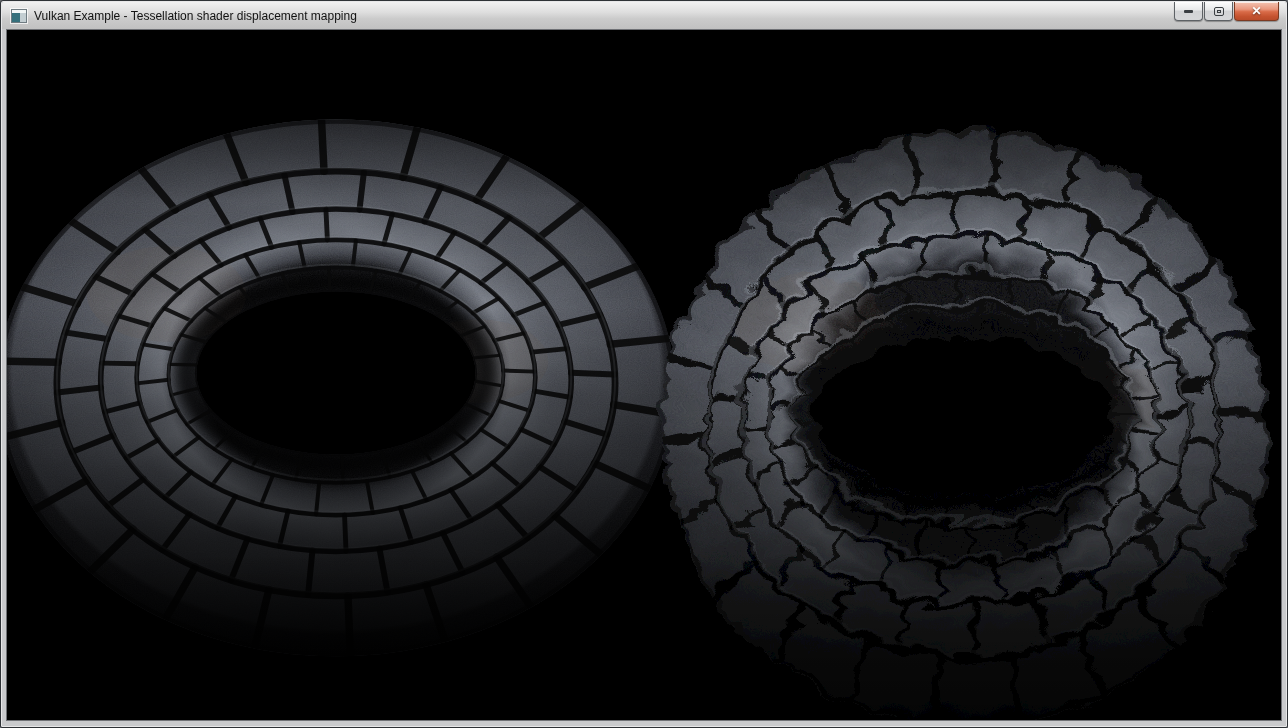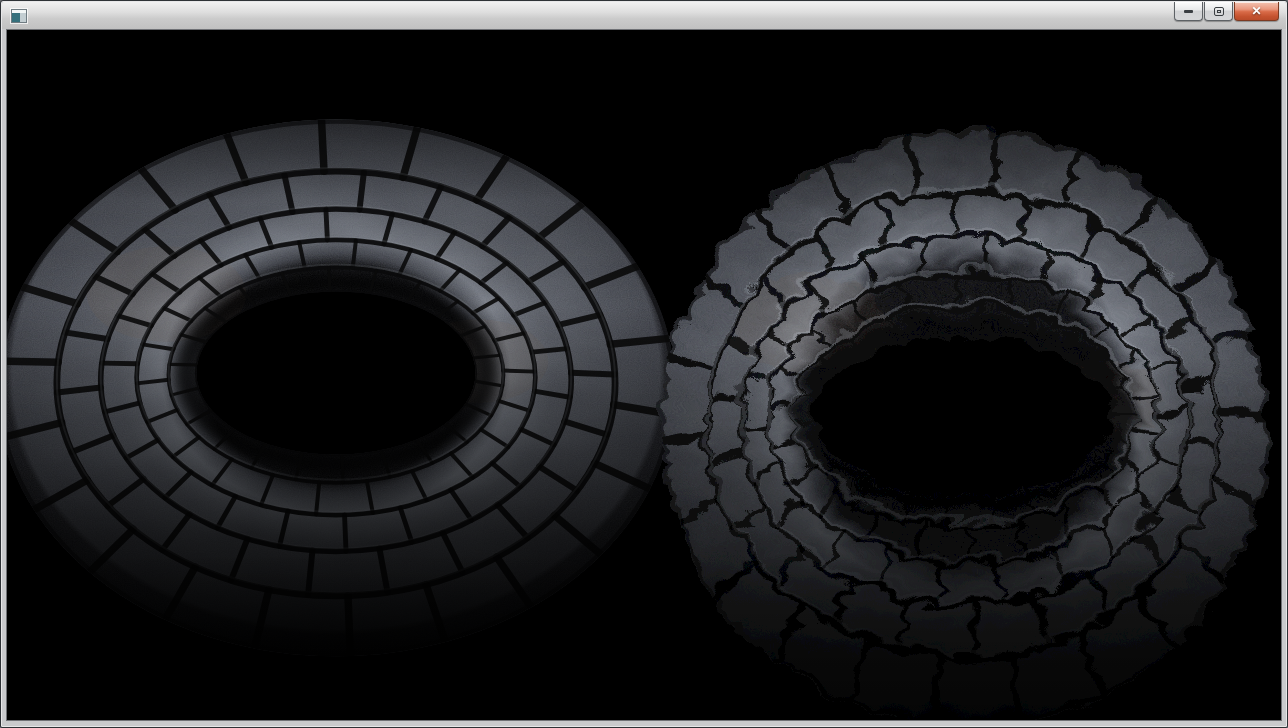--- a/index.html
+++ b/index.html
@@ -79,20 +79,21 @@
   }
   .viewport svg{display:block;width:100%;height:100%;}
 </style>
 </head>
 <body>
 
 <div class="window">
 
   <div class="titlebar">
     <div class="app-icon"></div>
+    <span class="title-text">Vulkan Example - Tessellation shader displacement mapping</span>
   </div>
 
   <div class="controls">
     <div class="wbtn min">
       <span class="glyph-min"></span>
     </div>
     <div class="wbtn max">
       <span class="glyph-max"></span>
     </div>
     <div class="wbtn close">

